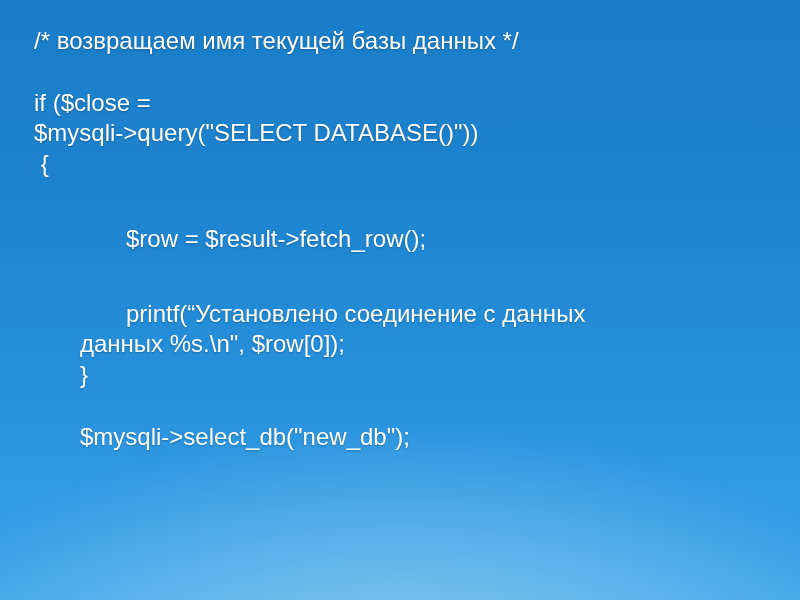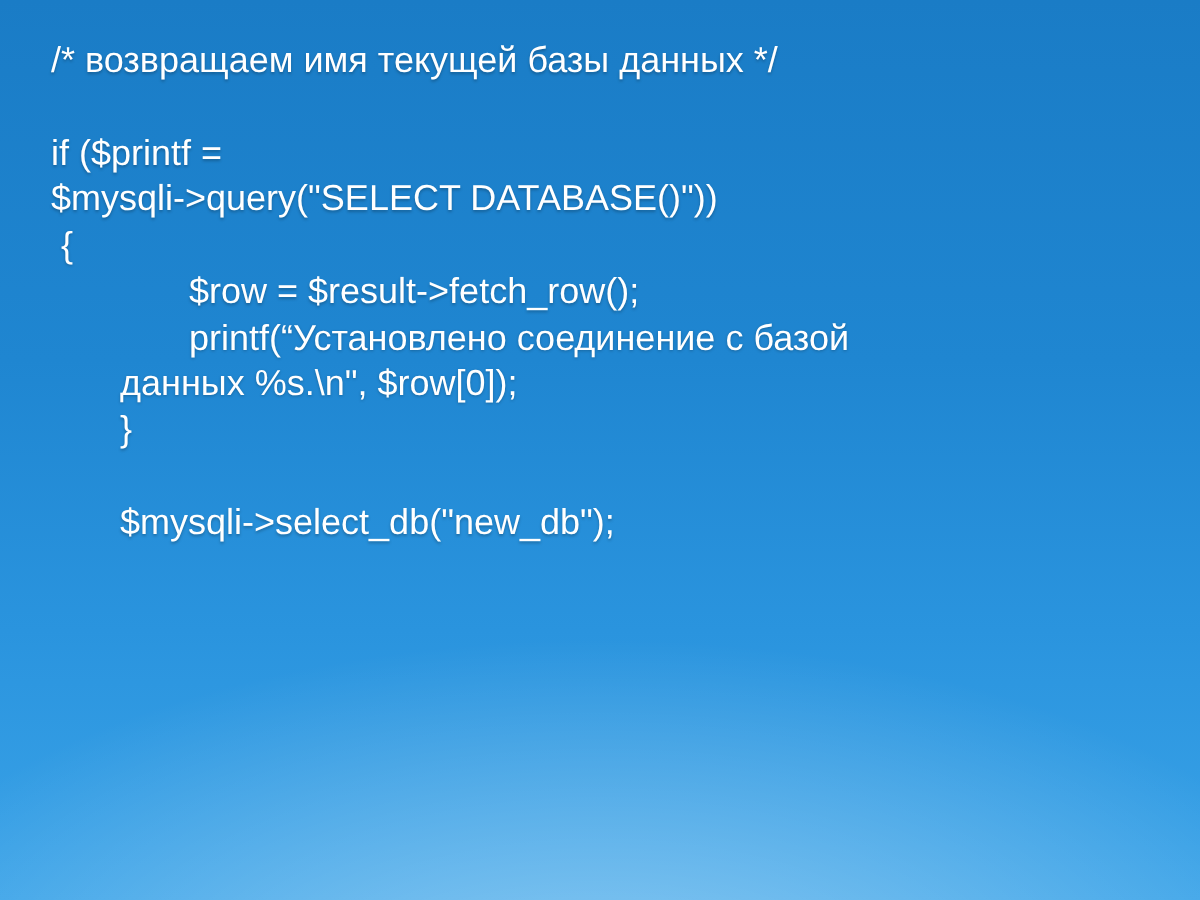--- a/index.html
+++ b/index.html
@@ -23,30 +23,30 @@
     word-wrap: break-word;
   }
   .ln {
     font-size: 24px;
     line-height: 1.28;
     white-space: pre;
     text-shadow: 0 1px 2px rgba(0,0,0,0.25);
   }
   .blank { height: 31px; }
   .i1 { padding-left: 46px; }
-  .i2 { padding-left: 92px; }
+  .i2 { padding-left: 92px; margin-top: 44px; }
 </style>
 </head>
 <body>
 
 <div class="slide">
   <div class="ln">/* возвращаем имя текущей базы данных */</div>
   <div class="blank"></div>
-  <div class="ln">if ($printf =</div>
+  <div class="ln">if ($close =</div>
   <div class="ln">$mysqli-&gt;query("SELECT DATABASE()"))</div>
   <div class="ln"> {</div>
   <div class="ln i2">$row = $result-&gt;fetch_row();</div>
-  <div class="ln i2">printf(“Установлено соединение с базой</div>
+  <div class="ln i2">printf(“Установлено соединение с данных</div>
   <div class="ln i1">данных %s.\n", $row[0]);</div>
   <div class="ln i1">}</div>
   <div class="blank"></div>
   <div class="ln i1">$mysqli-&gt;select_db("new_db");</div>
 </div>
 
 </body></html>

